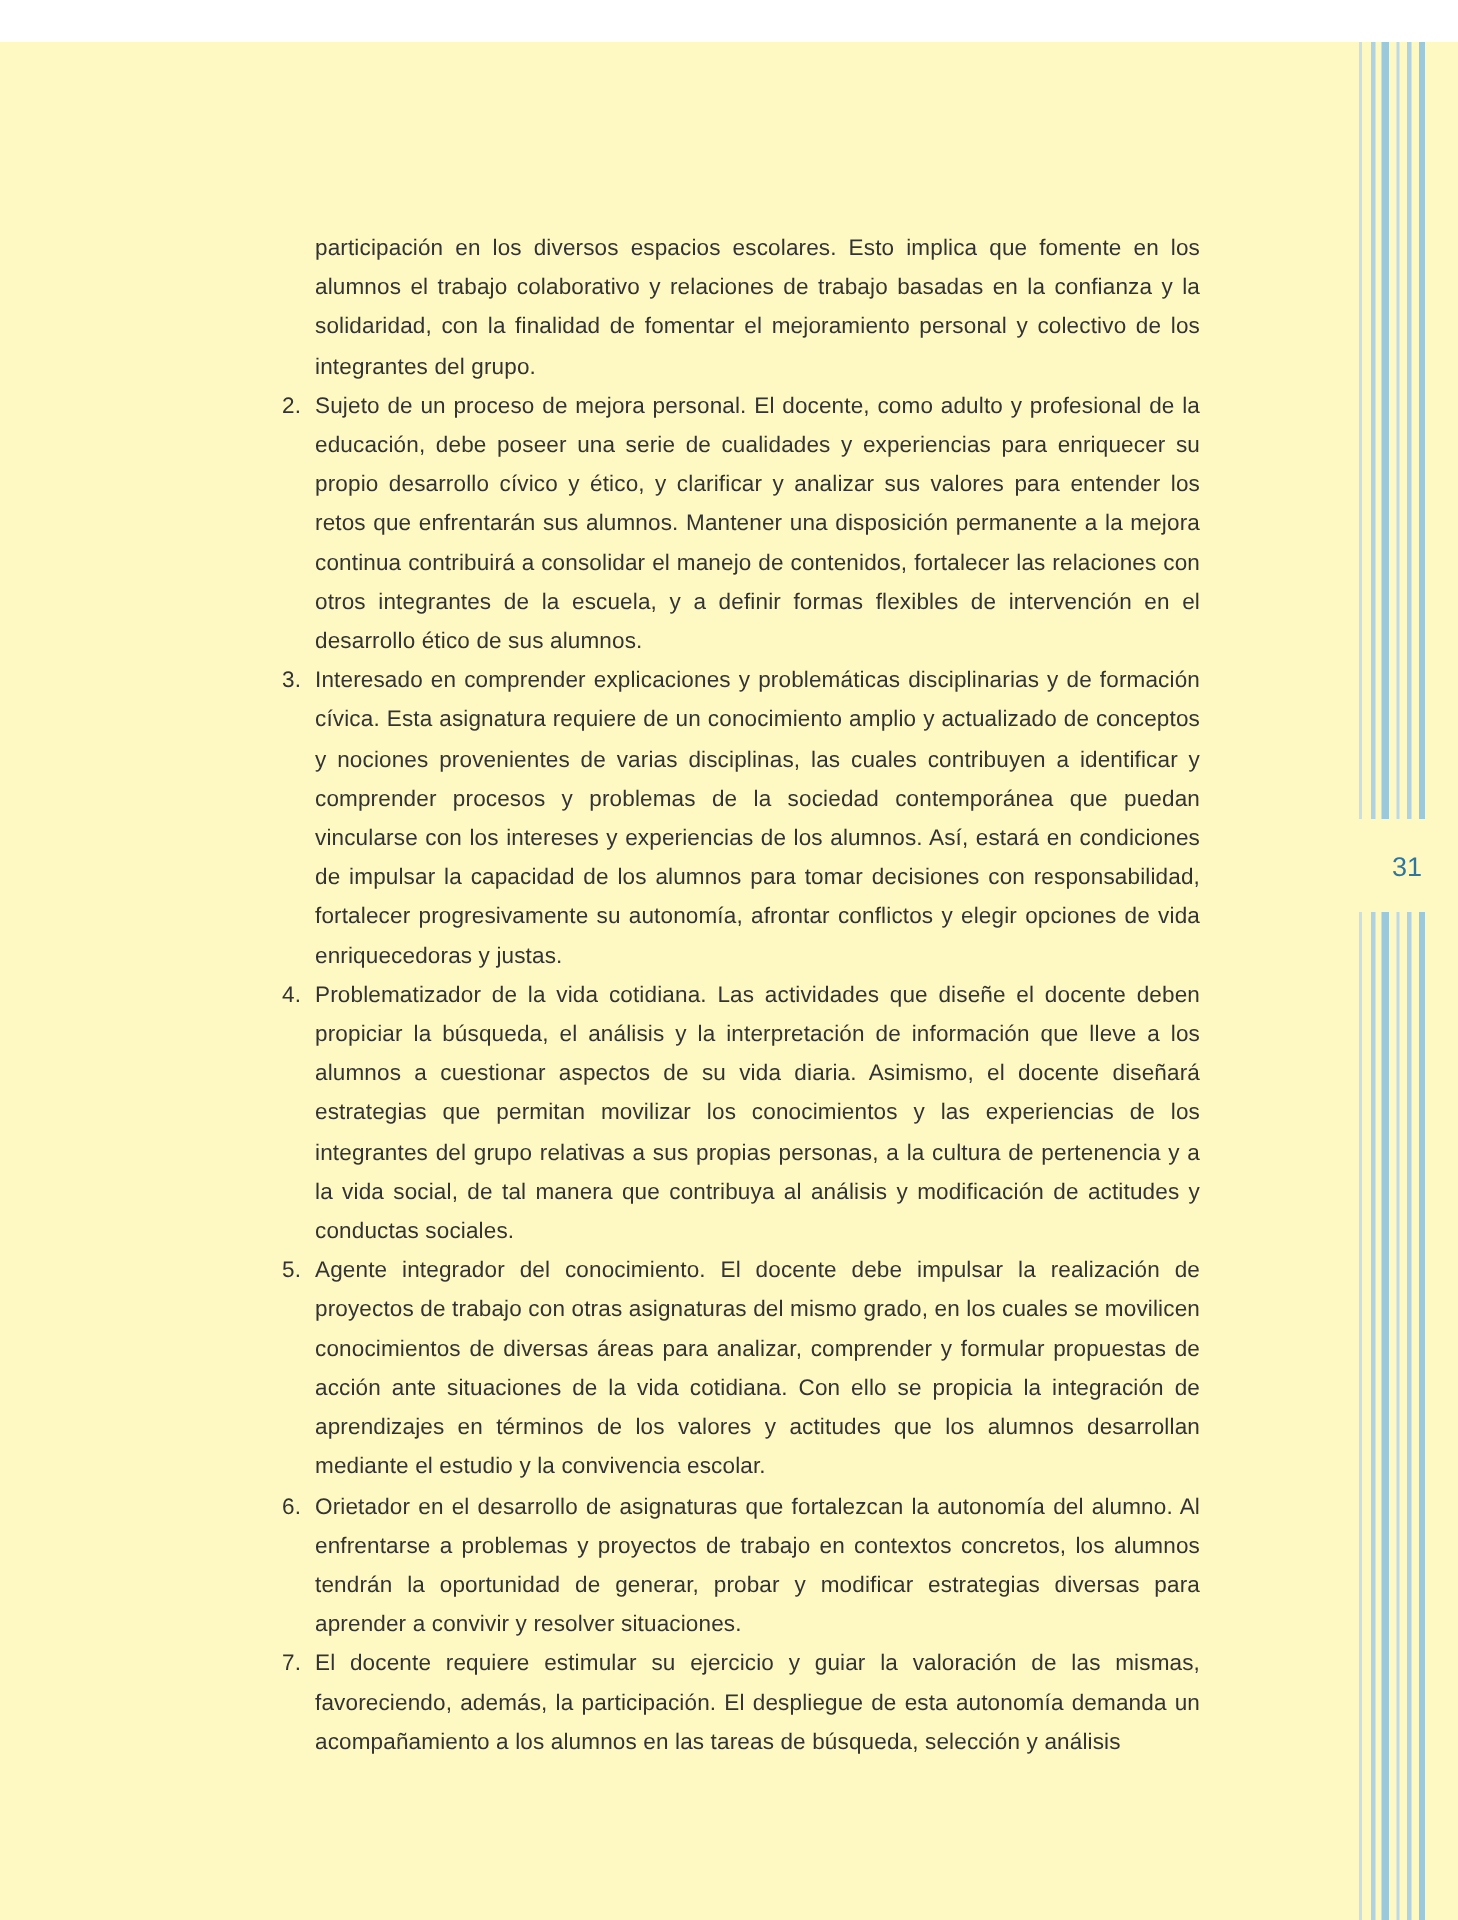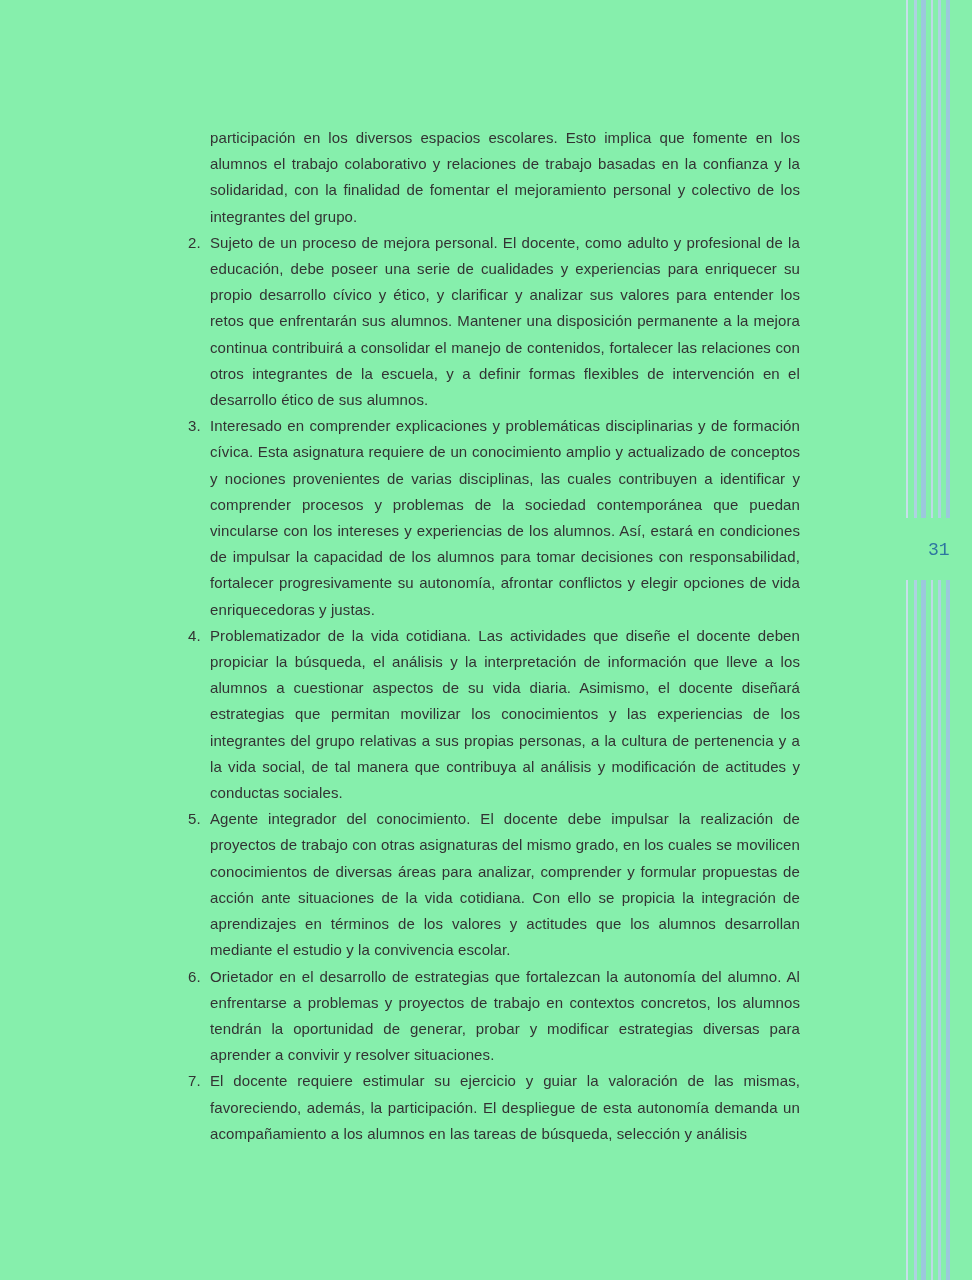--- a/index.html
+++ b/index.html
@@ -7,21 +7,22 @@
   body {
     width: 972px;
     height: 1280px;
     position: relative;
     font-family: "Liberation Sans", sans-serif;
     overflow: hidden;
   }
   .page {
     position: absolute;
     inset: 0;
-    background: #86efac;
+    background: #fef9c3;
+    margin-top: 28px;
   }
   .text-block {
     position: absolute;
     left: 188px;
     top: 125px;
     width: 612px;
     font-size: 15px;
     line-height: 26.2px;
     color: #333333;
     text-align: justify;
@@ -53,21 +54,21 @@
   .stripes .s1 { left: 1px;  width: 2px; background: #c6dfea; }
   .stripes .s2 { left: 9px;  width: 3px; background: #aed2e2; }
   .stripes .s3 { left: 16px; width: 5px; background: #9cc8dc; }
   .stripes .s4 { left: 26px; width: 2px; background: #bcd9e6; }
   .stripes .s5 { left: 33px; width: 3px; background: #aed2e2; }
   .stripes .s6 { left: 41px; width: 4px; background: #9cc8dc; }
   .page-number {
     position: absolute;
     left: 928px;
     top: 540px;
-    font-family: Liberation Mono, monospace;
+    font-family: Liberation Sans, sans-serif;
     font-size: 18px;
     color: #2e75a0;
   }
 </style>
 </head>
 <body>
 
 <div class="page">
 
   <div class="text-block">
@@ -83,21 +84,21 @@
 
     <div class="item">
       <span class="num">4.</span><span class="lead">Problematizador de la vida cotidiana.</span><span> Las actividades que diseñe el docente deben propiciar la búsqueda, el análisis y la interpretación de información que lleve a los alumnos a cuestionar aspectos de su vida diaria. Asimismo, el docente diseñará estrategias que permitan movilizar los conocimientos y las experiencias de los integrantes del grupo relativas a sus propias personas, a la cultura de pertenencia y a la vida social, de tal manera que contribuya al análisis y modificación de actitudes y conductas sociales.</span>
     </div>
 
     <div class="item">
       <span class="num">5.</span><span class="lead">Agente integrador del conocimiento.</span><span> El docente debe impulsar la realización de proyectos de trabajo con otras asignaturas del mismo grado, en los cuales se movilicen conocimientos de diversas áreas para analizar, comprender y formular propuestas de acción ante situaciones de la vida cotidiana. Con ello se propicia la integración de aprendizajes en términos de los valores y actitudes que los alumnos desarrollan mediante el estudio y la convivencia escolar.</span>
     </div>
 
     <div class="item">
-      <span class="num">6.</span><span class="lead">Orietador en el desarrollo de estrategias que fortalezcan la autonomía del alumno.</span><span> Al enfrentarse a problemas y proyectos de trabajo en contextos concretos, los alumnos tendrán la oportunidad de generar, probar y modificar estrategias diversas para aprender a convivir y resolver situaciones.</span>
+      <span class="num">6.</span><span class="lead">Orietador en el desarrollo de asignaturas que fortalezcan la autonomía del alumno.</span><span> Al enfrentarse a problemas y proyectos de trabajo en contextos concretos, los alumnos tendrán la oportunidad de generar, probar y modificar estrategias diversas para aprender a convivir y resolver situaciones.</span>
     </div>
 
     <div class="item">
       <span class="num">7.</span><span class="lead"></span><span>El docente requiere estimular su ejercicio y guiar la valoración de las mismas, favoreciendo, además, la participación. El despliegue de esta autonomía demanda un acompañamiento a los alumnos en las tareas de búsqueda, selección y análisis</span>
     </div>
   </div>
 
   <div class="stripes top">
     <span class="s1"></span>
     <span class="s2"></span>

